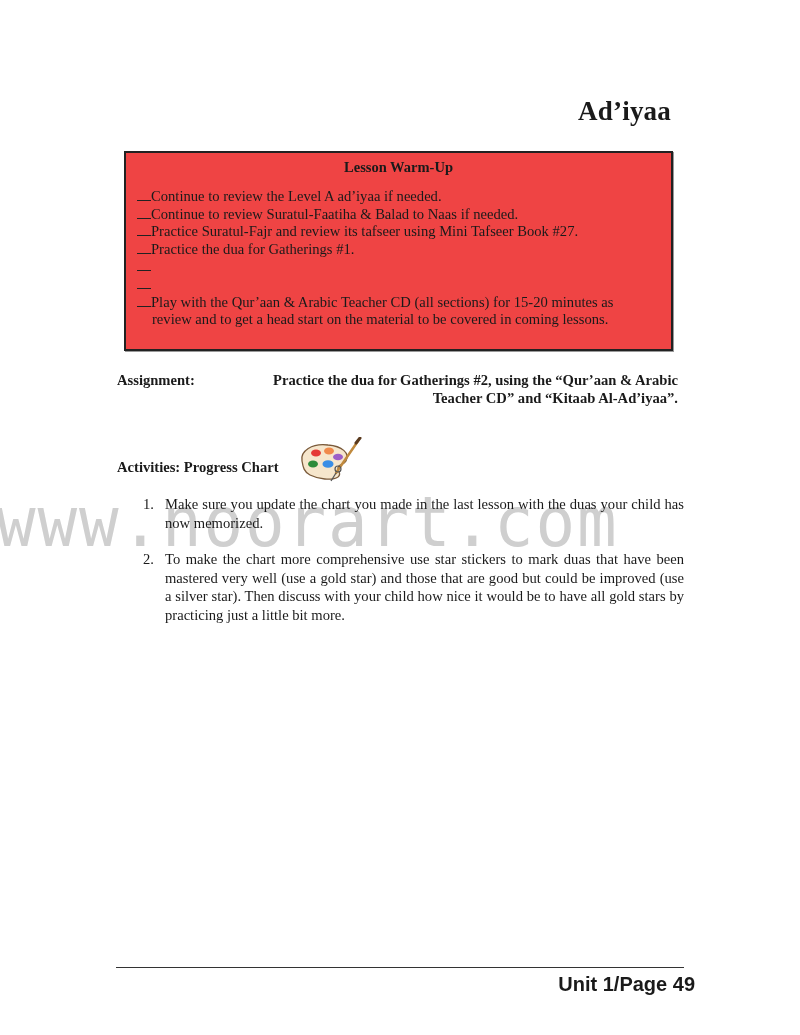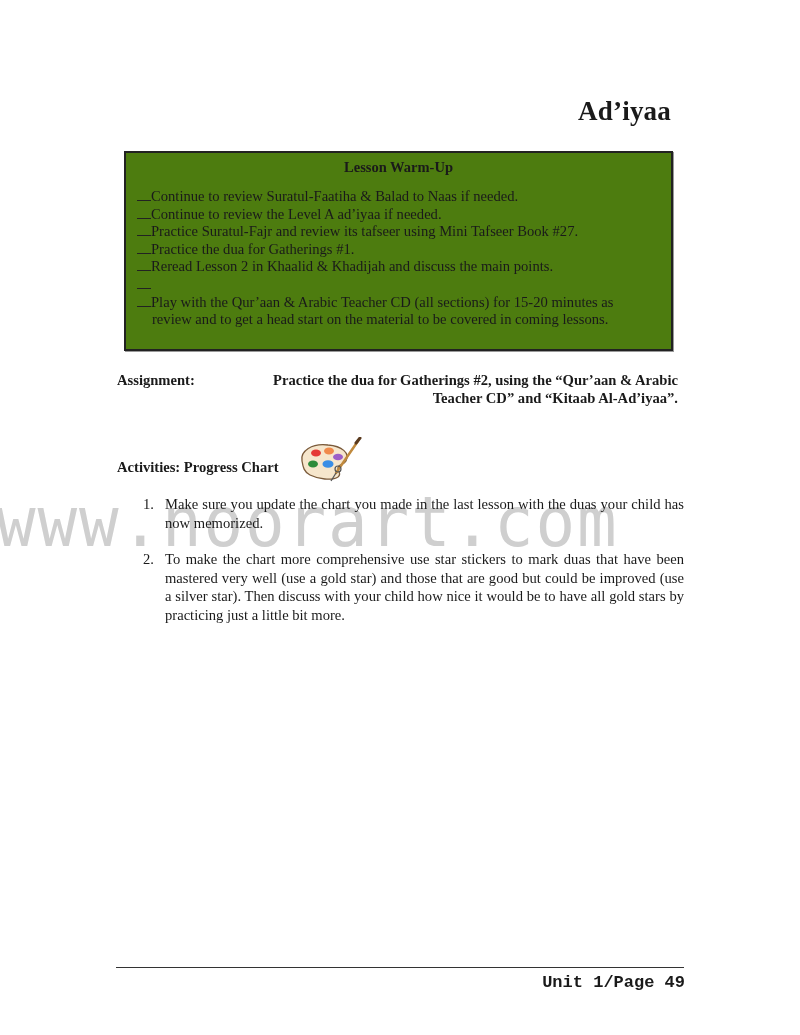--- a/index.html
+++ b/index.html
@@ -13,21 +13,21 @@
   }
   .title {
     font-family: "Liberation Serif", serif; font-weight: bold; font-size: 27px; line-height: 30px;
     letter-spacing: 0.2px;
   }
   .title-rule {
     flex: 1; border-bottom: 2px solid #222; margin-bottom: 5px; height: 0; margin-left: 1px;
   }
   .warmup-box {
     position: absolute; left: 124px; top: 151px; width: 549px; height: 200px;
-    border: 2px solid #222; background: #4d7c0f; box-sizing: border-box;
+    border: 2px solid #222; background: #ef4444; box-sizing: border-box;
     box-shadow: 1px 1px 0 #999;
   }
   .warmup-heading {
     position: absolute; left: 0; right: 0; top: 6px; text-align: center;
     font-family: "Liberation Serif", serif; font-weight: bold; font-size: 14.5px;
   }
   .warmup-list {
     position: absolute; left: 11px; top: 35px; right: 8px; margin: 0; padding: 0; list-style: none;
     font-family: "Liberation Serif", serif; font-size: 14.6px; line-height: 17.6px;
   }
@@ -54,40 +54,40 @@
   .activity-list {
     position: absolute; left: 143px; top: 495px; width: 541px; margin: 0; padding: 0; list-style: none;
     font-family: "Liberation Serif", serif; font-size: 14.6px; line-height: 18.5px; z-index: 1;
   }
   .activity-list li { position: relative; padding-left: 22px; text-align: justify; margin-bottom: 18px; }
   .activity-list li .num { position: absolute; left: 0; top: 0; }
   .footer-rule {
     position: absolute; left: 116px; top: 967px; width: 568px; border-top: 1px solid #333;
   }
   .footer-text {
-    position: absolute; right: 115px; top: 973px;
-    font-family: Liberation Mono, monospace; font-weight: bold; font-size: 17px;
+    position: absolute; right: 105px; top: 973px;
+    font-family: Liberation Sans, sans-serif; font-weight: bold; font-size: 20px;
   }
 </style>
 </head>
 <body>
 
 <div class="title-row">
   <span class="title">Ad’iyaa</span>
   <span class="title-rule"></span>
 </div>
 
 <div class="warmup-box">
   <div class="warmup-heading">Lesson Warm-Up</div>
   <ul class="warmup-list">
+    <li><span class="blank"></span><span>Continue to review the Level A ad’iyaa if needed.</span></li>
     <li><span class="blank"></span><span>Continue to review Suratul-Faatiha &amp; Balad to Naas if needed.</span></li>
-    <li><span class="blank"></span><span>Continue to review the Level A ad’iyaa if needed.</span></li>
     <li><span class="blank"></span><span>Practice Suratul-Fajr and review its tafseer using Mini Tafseer Book #27.</span></li>
     <li><span class="blank"></span><span>Practice the dua for Gatherings #1.</span></li>
-    <li><span class="blank"></span><span>Reread Lesson 2 in Khaalid &amp; Khadijah and discuss the main points.</span></li>
+    <li><span class="blank"></span></li>
     <li><span class="blank"></span></li>
     <li><span class="blank"></span><span>Play with the Qur’aan &amp; Arabic Teacher CD (all sections) for 15-20 minutes as</span><span class="cont">review and to get a head start on the material to be covered in coming lessons.</span></li>
   </ul>
 </div>
 
 <div class="assignment">
   <span class="label">Assignment:</span>
   <span class="text">Practice the dua for Gatherings #2, using the “Qur’aan &amp; Arabic Teacher CD” and “Kitaab Al-Ad’iyaa”.</span>
 </div>
 

